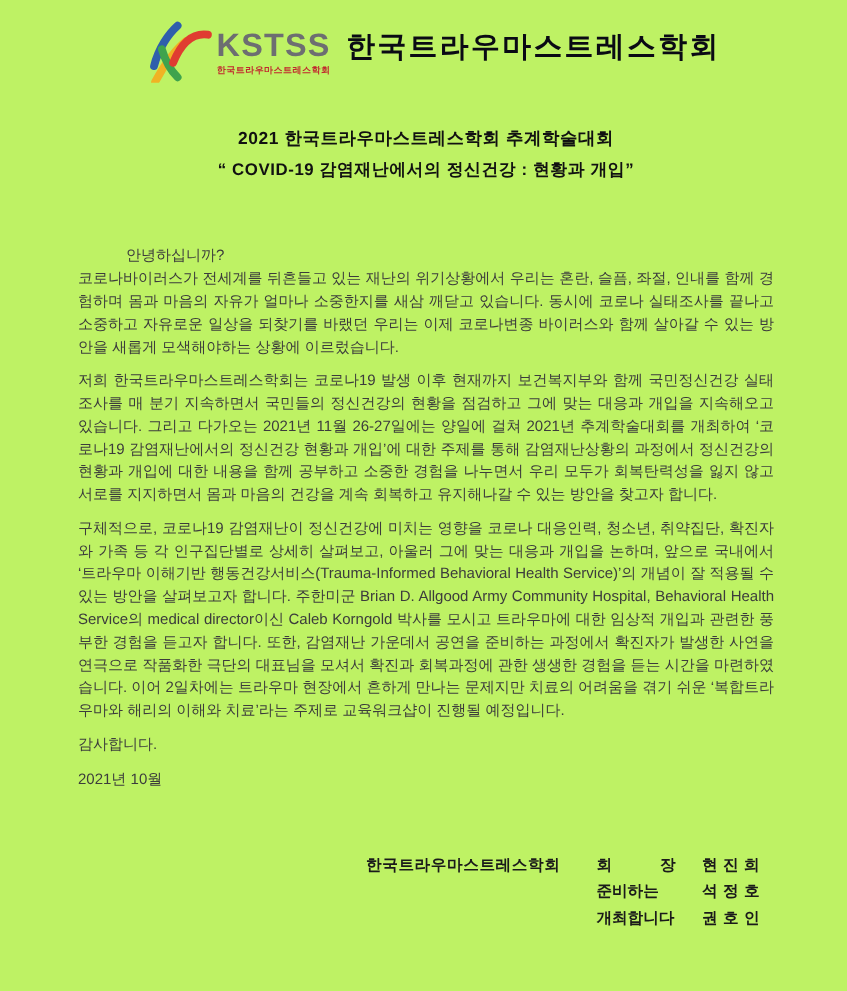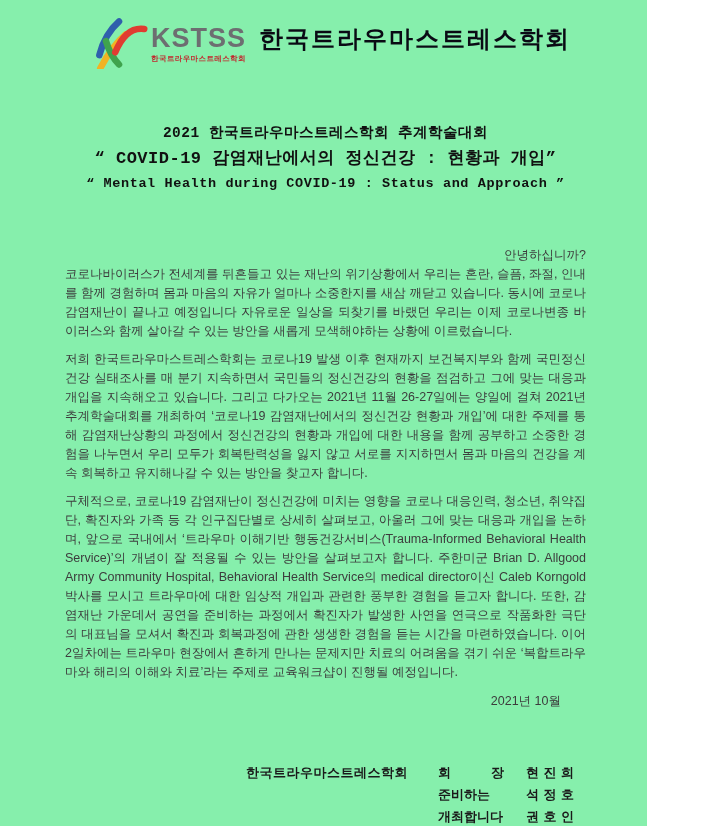--- a/index.html
+++ b/index.html
@@ -5,23 +5,23 @@
   * { margin: 0; padding: 0; box-sizing: border-box; }
   html, body { background: #ffffff; }
   body {
     width: 706px;
     height: 826px;
     font-family: "Liberation Sans", "DejaVu Sans", sans-serif;
     color: #3c3c3c;
     overflow: hidden;
   }
   .page {
-    width: 647px;
+    width: 706px;
     height: 826px;
-    background: #86efac;
+    background: #bef264;
     padding: 13px 61px 0 65px;
     position: relative;
   }
 
   
   .letterhead {
     display: flex;
     align-items: center;
     justify-content: center;
     gap: 13px;
@@ -54,48 +54,46 @@
     font-size: 24px;
     font-weight: bold;
     color: #0a0a14;
     letter-spacing: 2px;
     white-space: nowrap;
     padding-bottom: 6px;
   }
 
   
   .title-block {
-    margin-top: 50px;
+    margin-top: 33px;
     text-align: center;
     color: #111111;
     font-weight: bold;
-    font-family: Liberation Mono, monospace;
   }
   .title-line1 { font-size: 14.5px; line-height: 25px; letter-spacing: 0.5px; }
-  .title-line2 { font-size: 17px; line-height: 25px; letter-spacing: 0.5px; }
+  .title-line2 { font-size: 14px; line-height: 25px; letter-spacing: 0.5px; }
   .title-line3 { font-size: 13.5px; line-height: 25px; letter-spacing: 0.6px; }
 
   
   .letter-body {
     margin-top: 50px;
     font-size: 12.5px;
     line-height: 19px;
     color: #3c3c3c;
   }
   .doc-p {
     text-align: justify;
     margin-bottom: 9px;
   }
-  .greeting { margin-bottom: 0; text-align: right; }
+  .greeting { margin-bottom: 0; text-align: left; margin-left: 40px; }
   .para-group { margin-bottom: 9px; }
   .para-group .doc-p { margin-bottom: 0; }
   .closing-line { text-align: left; margin-bottom: 0; }
 
   .date-line {
-    text-align: right;
     padding-right: 25px;
     margin-top: 10px;
     font-size: 12.5px;
     color: #3c3c3c;
   }
 
   
   .signature {
     margin-top: 21px;
     padding-right: 12px;
@@ -144,35 +142,35 @@
         <div class="logo-acronym">KSTSS</div>
         <div class="logo-subtext">한국트라우마스트레스학회</div>
       </div>
     </div>
     <div class="org-title">한국트라우마스트레스학회</div>
   </div>
 
   <div class="title-block">
     <div class="title-line1">2021 한국트라우마스트레스학회 추계학술대회</div>
     <div class="title-line2">“ COVID-19 감염재난에서의 정신건강 : 현황과 개입”</div>
-    <div class="title-line3">“ Mental Health during COVID-19 : Status and Approach ”</div>
   </div>
 
   <div class="letter-body">
 
     <div class="para-group">
       <p class="doc-p greeting">안녕하십니까?</p>
-      <p class="doc-p">코로나바이러스가 전세계를 뒤흔들고 있는 재난의 위기상황에서 우리는 혼란, 슬픔, 좌절, 인내를 함께 경험하며 몸과 마음의 자유가 얼마나 소중한지를 새삼 깨닫고 있습니다. 동시에 코로나 감염재난이 끝나고 예정입니다 자유로운 일상을 되찾기를 바랬던 우리는 이제 코로나변종 바이러스와 함께 살아갈 수 있는 방안을 새롭게 모색해야하는 상황에 이르렀습니다.</p>
+      <p class="doc-p">코로나바이러스가 전세계를 뒤흔들고 있는 재난의 위기상황에서 우리는 혼란, 슬픔, 좌절, 인내를 함께 경험하며 몸과 마음의 자유가 얼마나 소중한지를 새삼 깨닫고 있습니다. 동시에 코로나 실태조사를 끝나고 소중하고 자유로운 일상을 되찾기를 바랬던 우리는 이제 코로나변종 바이러스와 함께 살아갈 수 있는 방안을 새롭게 모색해야하는 상황에 이르렀습니다.</p>
     </div>
 
     <p class="doc-p">저희 한국트라우마스트레스학회는 코로나19 발생 이후 현재까지 보건복지부와 함께 국민정신건강 실태조사를 매 분기 지속하면서 국민들의 정신건강의 현황을 점검하고 그에 맞는 대응과 개입을 지속해오고 있습니다. 그리고 다가오는 2021년 11월 26-27일에는 양일에 걸쳐 2021년 추계학술대회를 개최하여 ‘코로나19 감염재난에서의 정신건강 현황과 개입’에 대한 주제를 통해 감염재난상황의 과정에서 정신건강의 현황과 개입에 대한 내용을 함께 공부하고 소중한 경험을 나누면서 우리 모두가 회복탄력성을 잃지 않고 서로를 지지하면서 몸과 마음의 건강을 계속 회복하고 유지해나갈 수 있는 방안을 찾고자 합니다.</p>
 
     <p class="doc-p">구체적으로, 코로나19 감염재난이 정신건강에 미치는 영향을 코로나 대응인력, 청소년, 취약집단, 확진자와 가족 등 각 인구집단별로 상세히 살펴보고, 아울러 그에 맞는 대응과 개입을 논하며, 앞으로 국내에서 ‘트라우마 이해기반 행동건강서비스(Trauma-Informed Behavioral Health Service)’의 개념이 잘 적용될 수 있는 방안을 살펴보고자 합니다. 주한미군 Brian D. Allgood Army Community Hospital, Behavioral Health Service의 medical director이신 Caleb Korngold 박사를 모시고 트라우마에 대한 임상적 개입과 관련한 풍부한 경험을 듣고자 합니다. 또한, 감염재난 가운데서 공연을 준비하는 과정에서 확진자가 발생한 사연을 연극으로 작품화한 극단의 대표님을 모셔서 확진과 회복과정에 관한 생생한 경험을 듣는 시간을 마련하였습니다. 이어 2일차에는 트라우마 현장에서 흔하게 만나는 문제지만 치료의 어려움을 겪기 쉬운 ‘복합트라우마와 해리의 이해와 치료’라는 주제로 교육워크샵이 진행될 예정입니다.</p>
 
     <div class="para-group">
+      <p class="doc-p closing-line">감사합니다.</p>
     </div>
 
     <div class="date-line">2021년 10월</div>
   </div>
 
   <div class="signature">
     <div class="sig-row">
       <span class="sig-org">한국트라우마스트레스학회</span>
       <span class="sig-title">회 장</span>
       <span class="sig-name">현 진 희</span>

